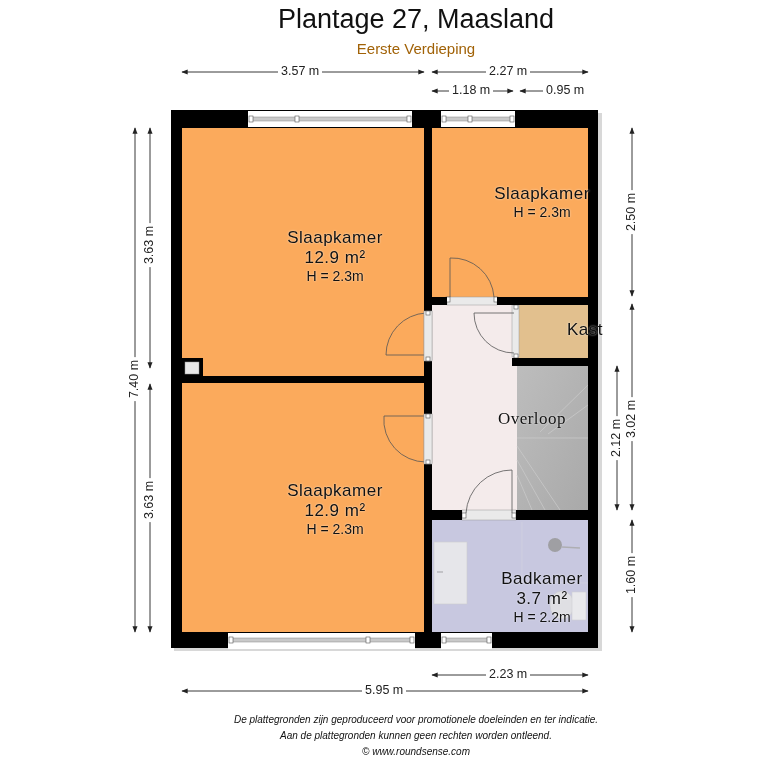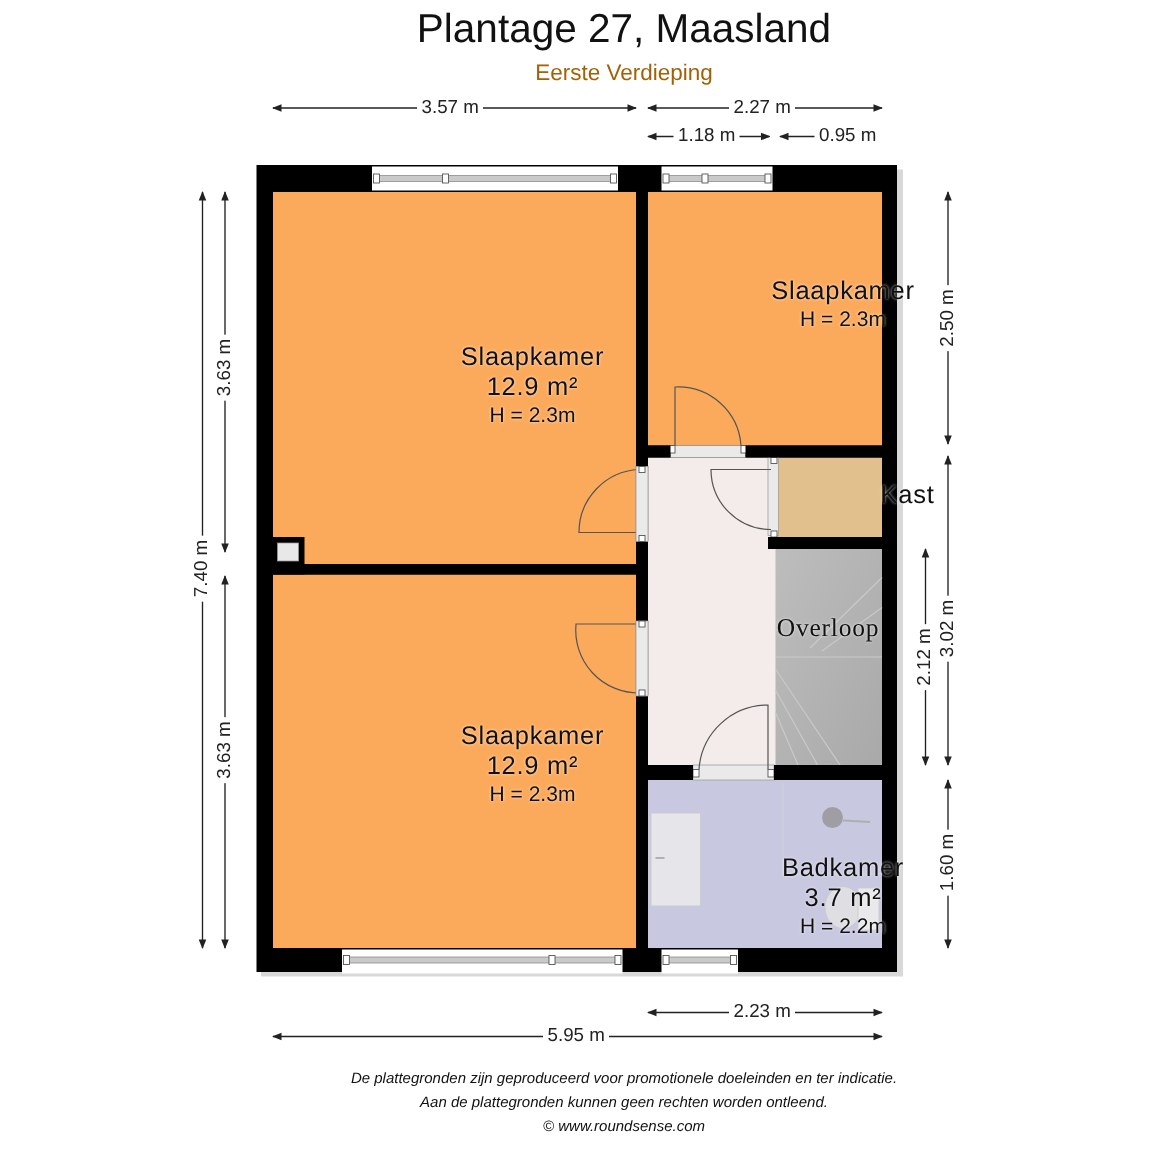--- a/index.html
+++ b/index.html
@@ -4,21 +4,21 @@
 <style>
   html, body { margin: 0; padding: 0; background: #ffffff; }
   body { width: 768px; height: 768px; position: relative; overflow: hidden;
          font-family: "Liberation Sans", sans-serif; color: #111; }
   .abs { position: absolute; padding-left: 32px; }
   .title { left: 0; width: 768px; top: 4px; text-align: center; font-size: 27px; color: #111; }
   .subtitle { left: 0; width: 768px; top: 40px; text-align: center; font-size: 15px; color: #a16207; }
   .footer { left: 0; width: 768px; text-align: center; font-size: 10px; font-style: italic; color: #111; line-height: 16px; }
   .dim-label { font-size: 12.5px; color: #222; background: #fff; padding: 0 3px; white-space: nowrap; }
   .vlabel { transform: rotate(-90deg); transform-origin: center center; }
-  .room-label { text-align: center; color: #111; text-shadow: 0 0 2px rgba(255,255,255,0.8); margin-left: 20px; }
+  .room-label { text-align: center; color: #111; text-shadow: 0 0 2px rgba(255,255,255,0.8); }
   .room-name { font-size: 17px; letter-spacing: 0.5px; }
   .room-area { font-size: 17px; letter-spacing: 0.5px; }
   .room-height { font-size: 14px; }
   svg { position: absolute; left: 0; top: 0; }
 </style>
 </head>
 <body>
 
 <div class="abs title">Plantage 27, Maasland</div>
 <div class="abs subtitle">Eerste Verdieping</div>

